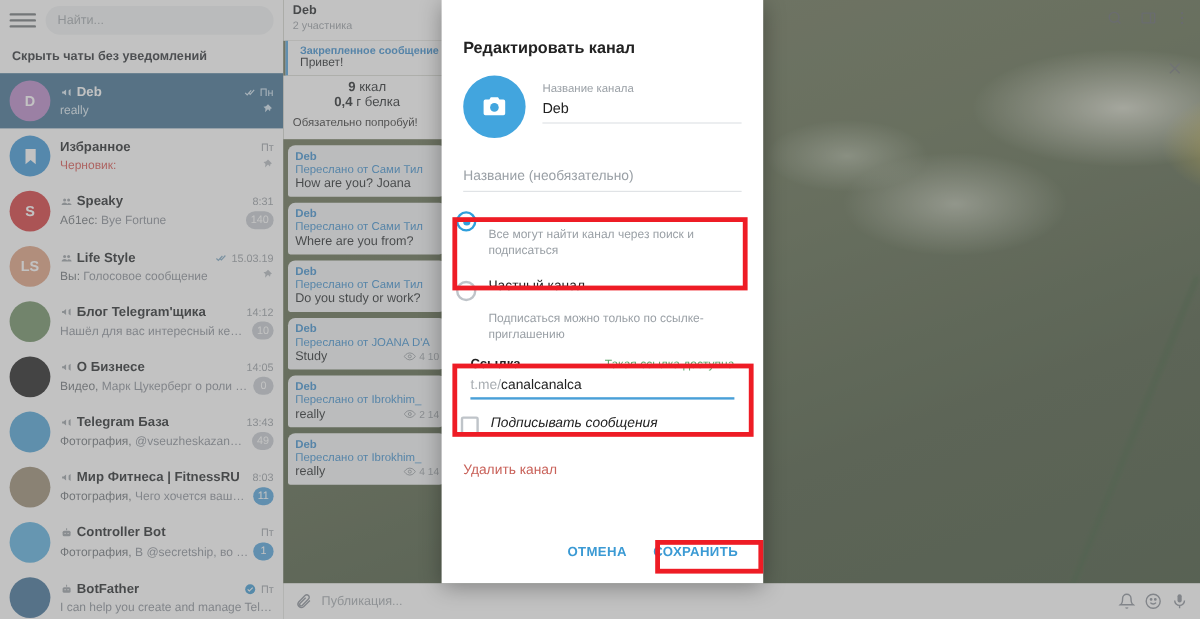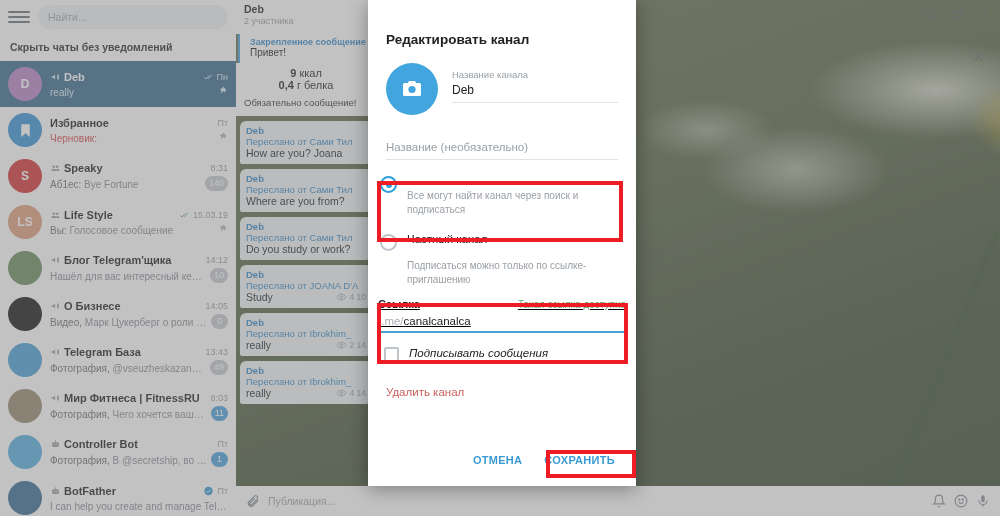--- a/index.html
+++ b/index.html
@@ -154,21 +154,21 @@
     flex: 0 0 17px; margin-top: 1px; position: relative; cursor: pointer;
   }
   .radio.on { border-color: #2f9fdc; }
   .radio.on::after {
     content: ''; position: absolute; left: 3.5px; top: 3.5px;
     width: 6px; height: 6px; border-radius: 50%; background: #2f9fdc;
   }
   .radio-main { font-size: 11.5px; color: #222; }
   .radio-sub { font-size: 10px; color: #9aa0a6; line-height: 1.35; margin-top: 14px; }
 
-  .link-sec { padding: 4px 10px 0; text-decoration: underline; }
+  .link-sec { padding: 4px 24px 0; }
   .link-head { display: flex; justify-content: space-between; align-items: baseline; }
   .link-lbl { font-size: 11px; color: #222; font-weight: 600; }
   .link-ok { font-size: 10px; color: #5aa86a; }
   .link-val { font-size: 11.5px; color: #222; padding: 5px 0 4px; }
   .link-val .dom { color: #a8adb2; }
   .link-underline { height: 1.5px; background: #49a0d8; }
 
   .check-row { display: flex; gap: 10px; padding: 14px 16px 0; font-style: italic; }
   .checkbox {
     width: 15px; height: 15px; border: 2px solid #bfc4c9; border-radius: 2px;
@@ -442,21 +442,21 @@
     </div>
     <div class="whitecard">
       <div class="kcal">
         <b>9</b>
         <span>ккал</span>
       </div>
       <div class="kcal">
         <b>0,4</b>
         <span>г белка</span>
       </div>
-      <div class="trynote">Обязательно сообщение!</div>
+      <div class="trynote">Обязательно попробуй!</div>
     </div>
     <div id="msg-list">
         <div class="bubble">
           <div class="b-name">Deb</div>
           <div class="b-fwd">Переслано от Сами Тил</div>
           <div class="b-txt">
             <span>How are you? Joana</span>
           </div>
         </div>
         <div class="bubble">

